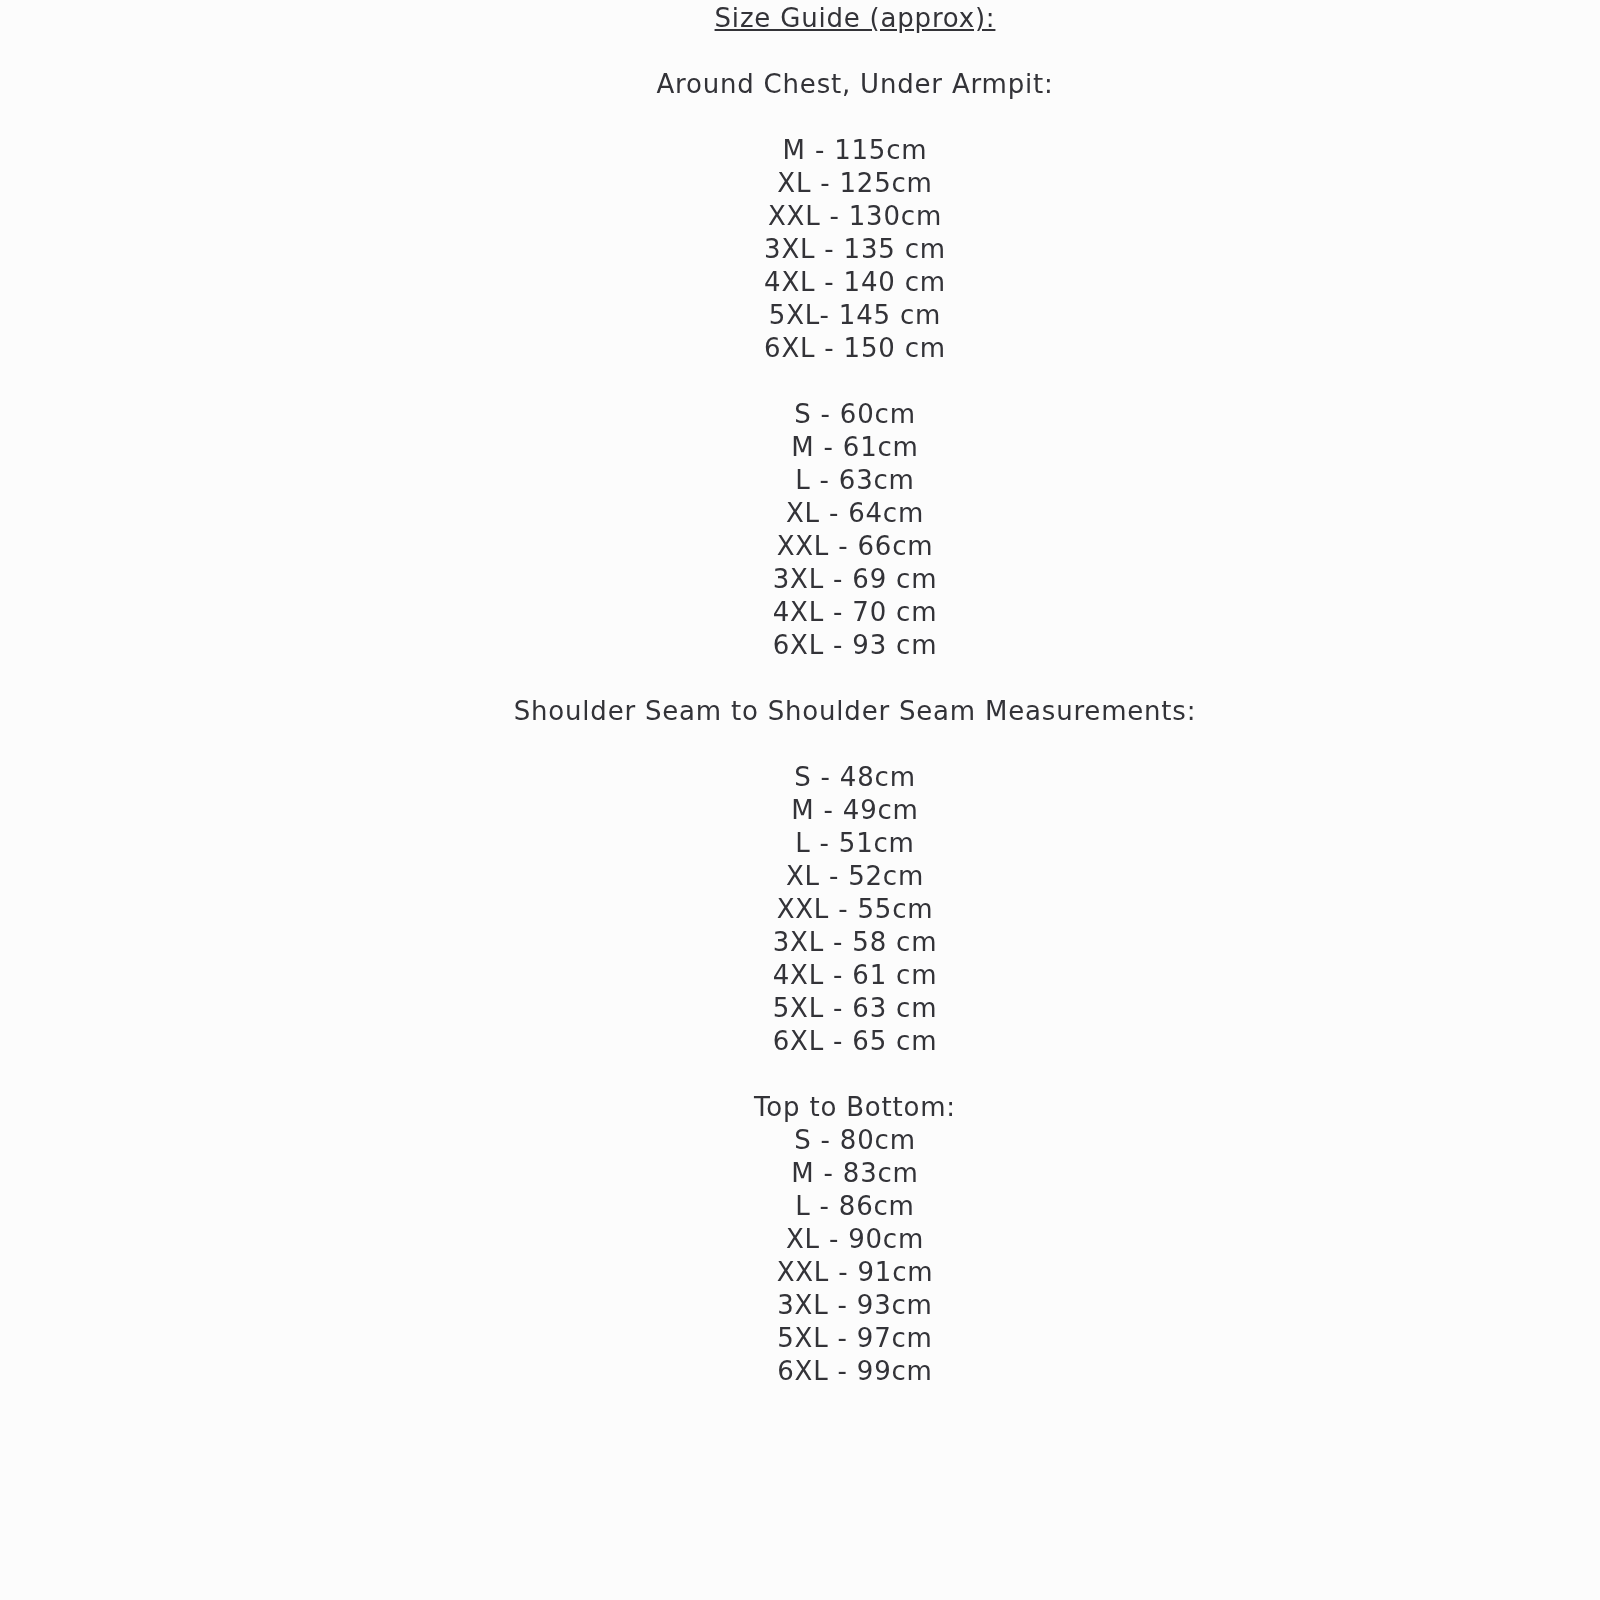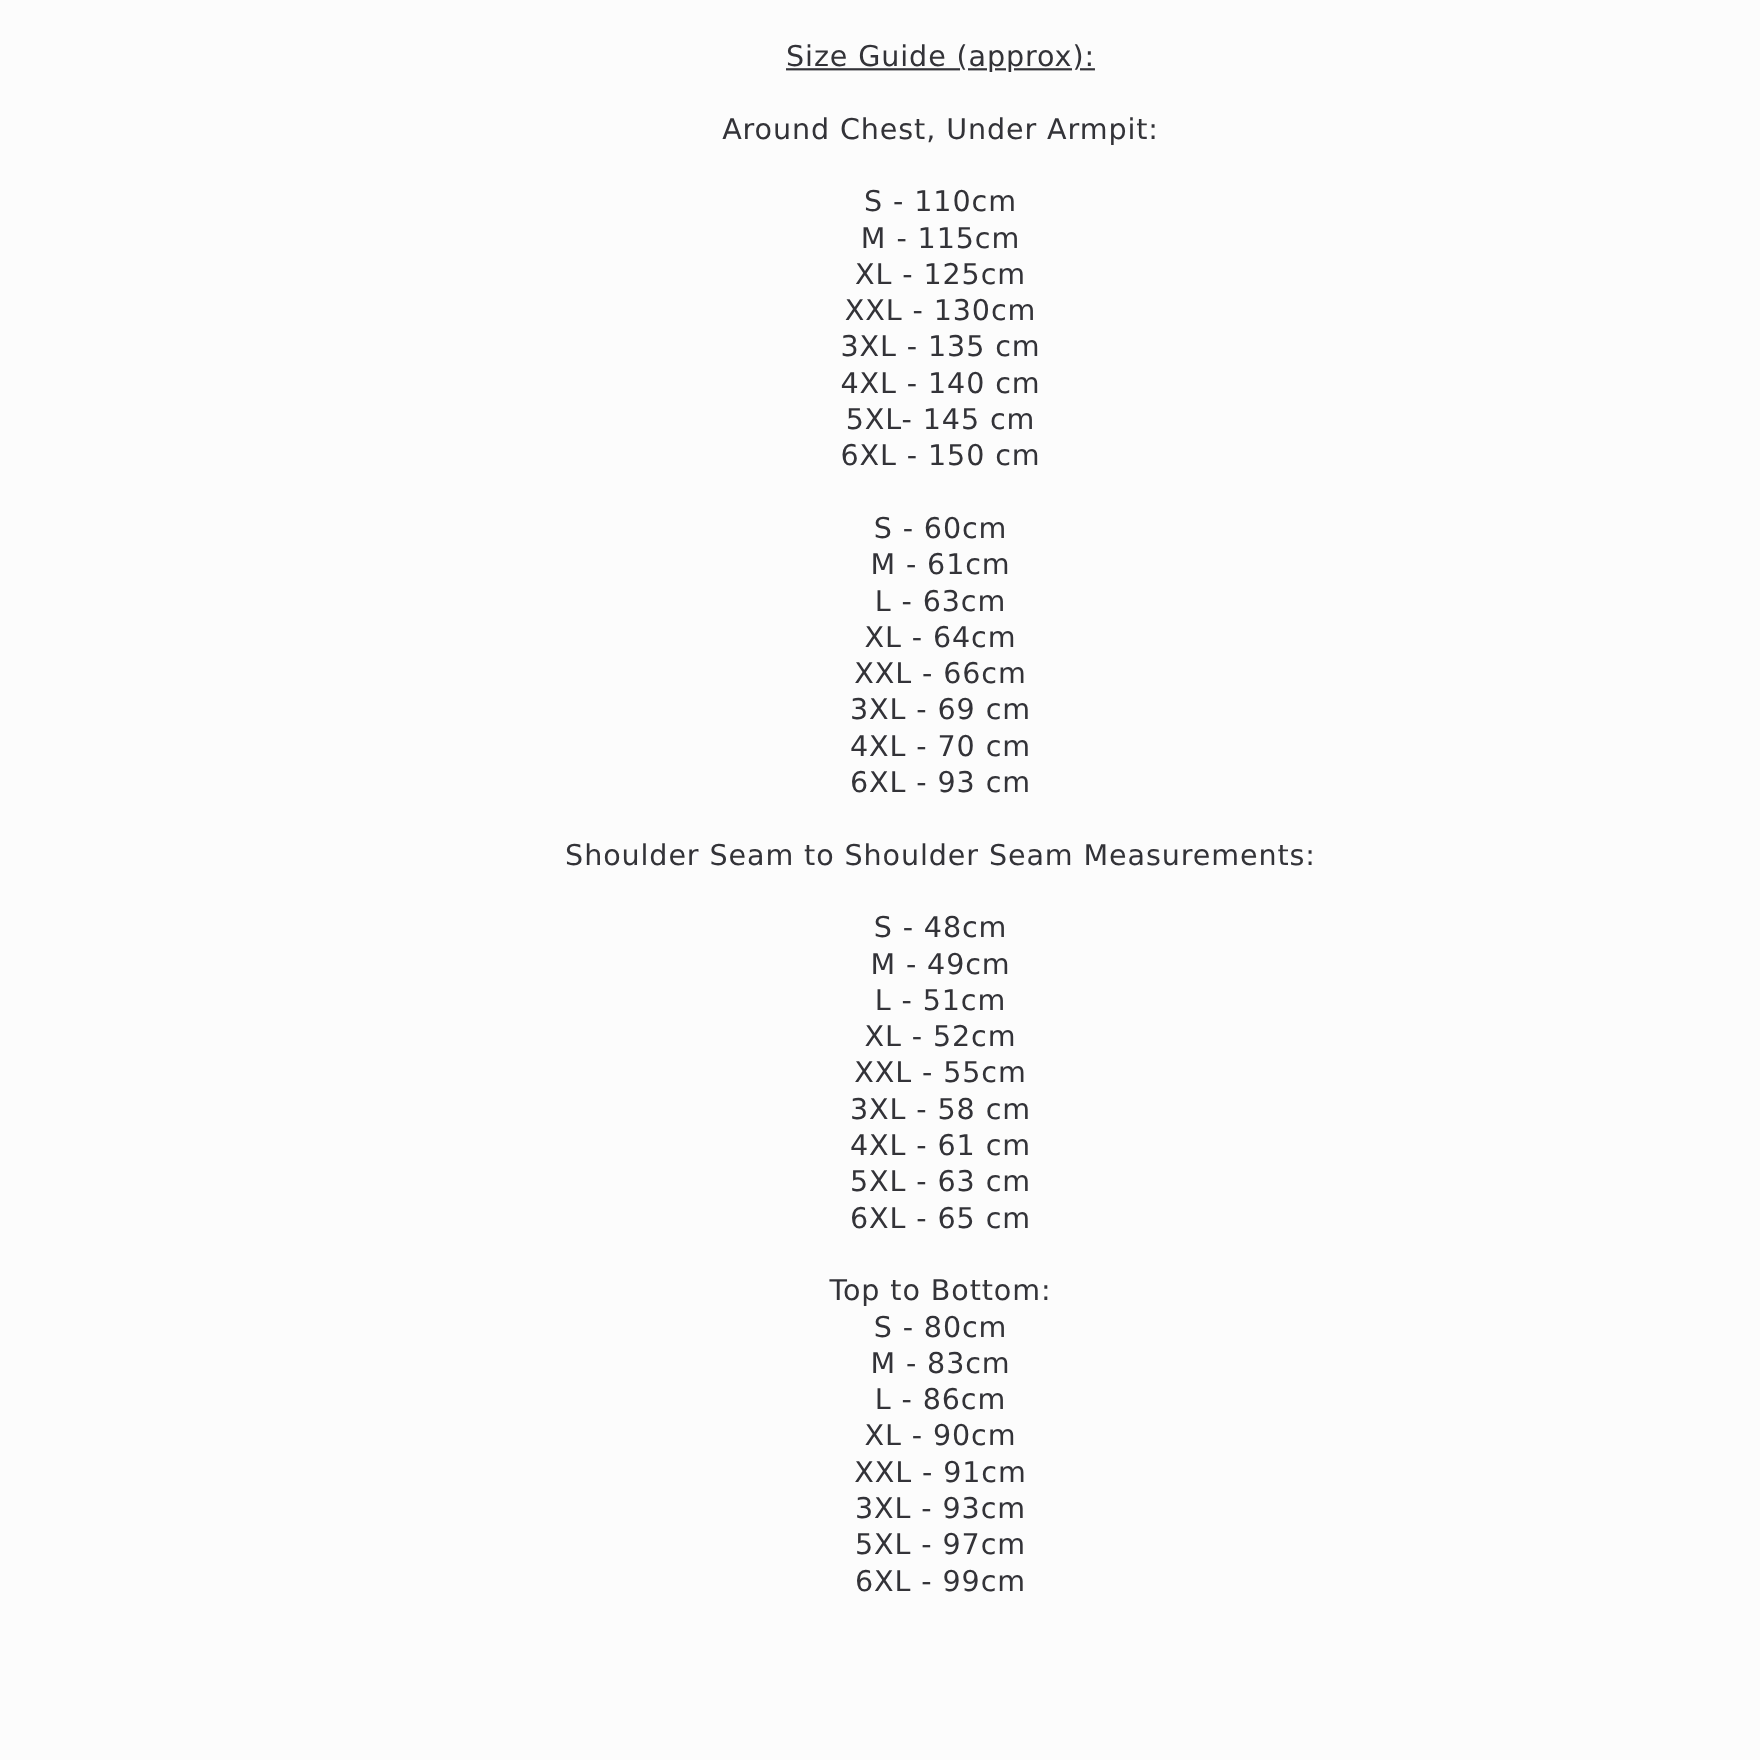--- a/index.html
+++ b/index.html
@@ -7,21 +7,21 @@
     padding: 0;
     background: #fcfcfc;
     width: 1600px;
     height: 1600px;
     overflow: hidden;
   }
   .page {
     width: 1600px;
     height: 1600px;
     box-sizing: border-box;
-    padding-top: 36px;
+    padding-top: 2px;
     font-family: "DejaVu Sans", "Liberation Sans", sans-serif;
     color: #333338;
   }
   .content {
     margin-left: 110px; 
     text-align: center;
   }
   .line {
     height: 33px;
     line-height: 33px;
@@ -39,21 +39,20 @@
 
 <div class="page">
   <div class="content">
 
     <div class="line title">Size Guide (approx):</div>
     <div class="line blank"></div>
 
     <section>
       <div class="line heading">Around Chest, Under Armpit:</div>
       <div class="line blank"></div>
-      <div class="line">S - 110cm</div>
       <div class="line">M - 115cm</div>
       <div class="line">XL - 125cm</div>
       <div class="line">XXL - 130cm</div>
       <div class="line">3XL - 135 cm</div>
       <div class="line">4XL - 140 cm</div>
       <div class="line">5XL- 145 cm</div>
       <div class="line">6XL - 150 cm</div>
     </section>
 
     <div class="line blank"></div>

